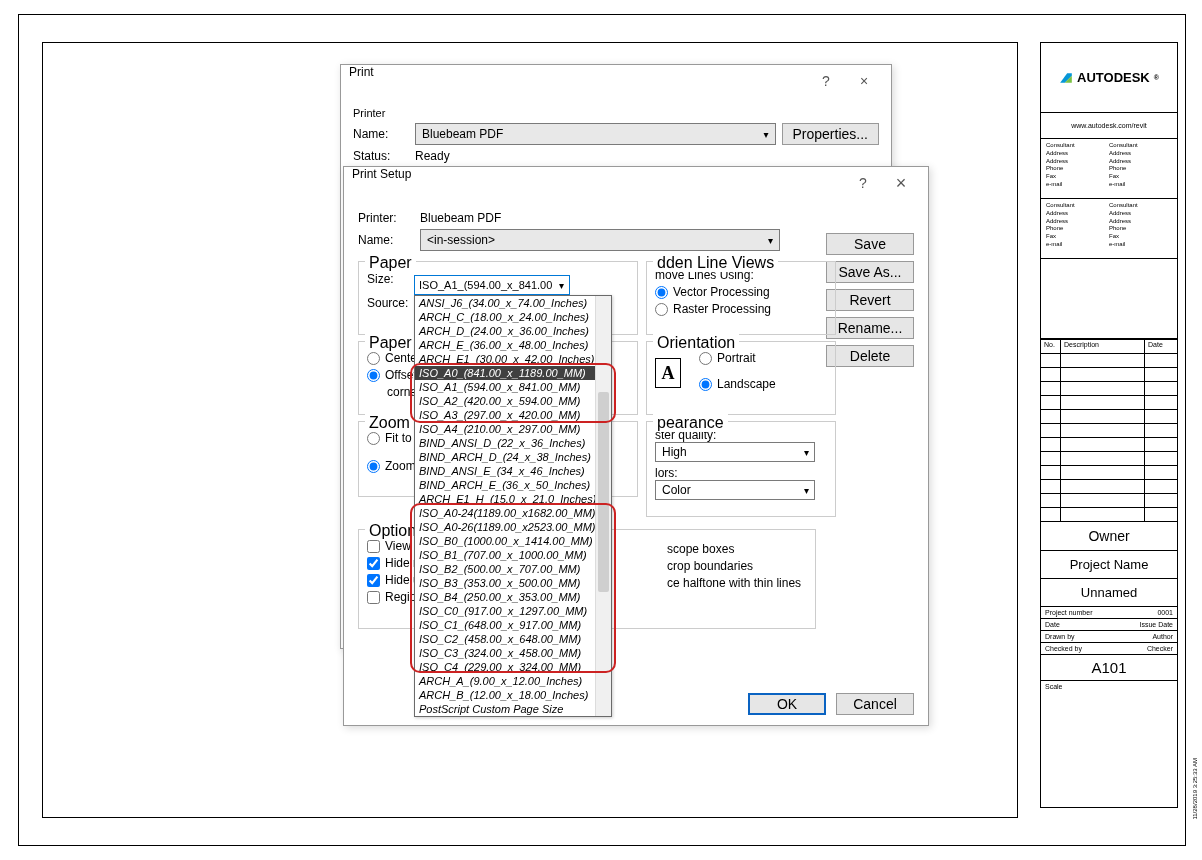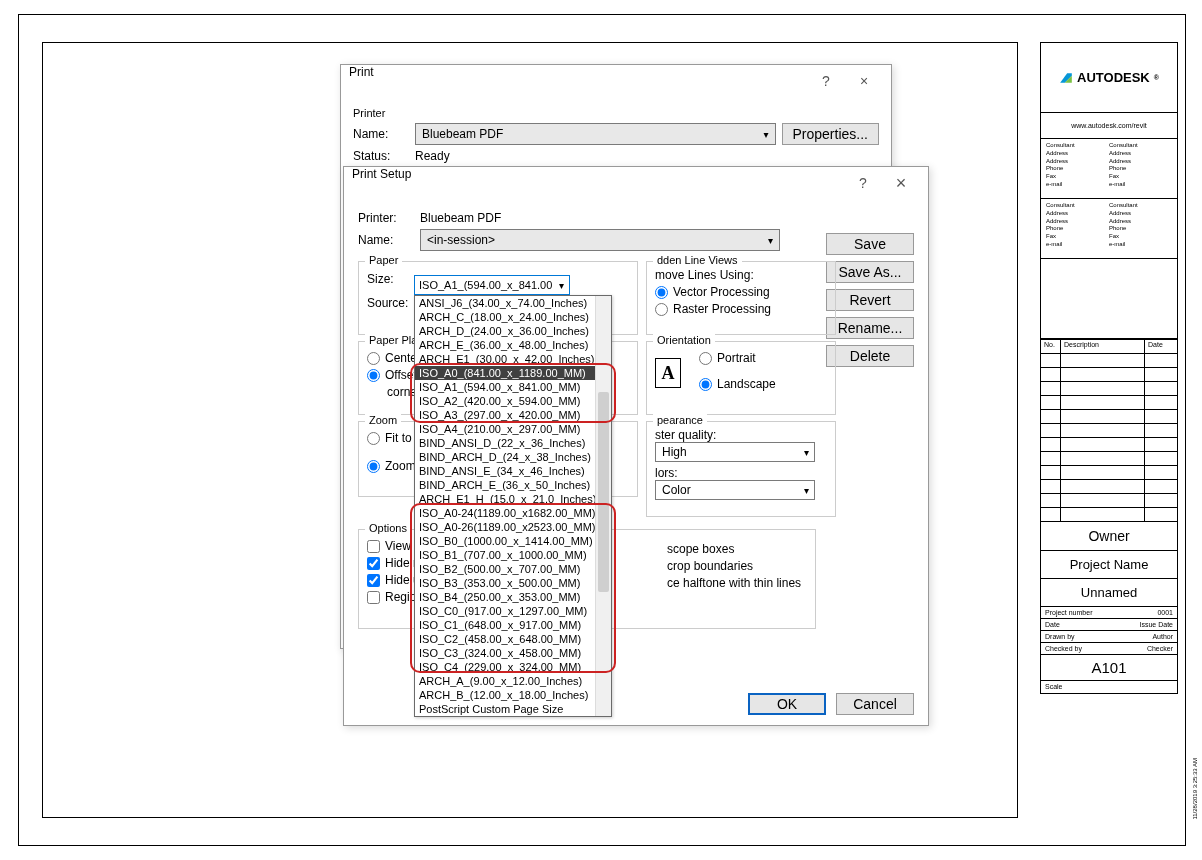--- a/index.html
+++ b/index.html
@@ -22,21 +22,21 @@
   }
   .inner-frame {
     position: absolute;
     left: 42px; top: 42px;
     width: 976px; height: 776px;
     border: 1px solid #000;
   }
   .titleblock {
     position: absolute;
     right: 24px; top: 42px;
-    width: 138px; height: 652px;
+    width: 138px; height: 766px;
     border: 1px solid #000;
     background: #fff;
     font-size: 8px;
   }
   .tb-logo {
     height: 70px;
     display: flex; align-items: center; justify-content: center;
     font-weight: bold;
     font-size: 13px;
     border-bottom: 1px solid #000;
@@ -138,21 +138,21 @@
   }
   .col-buttons .btn { width:88px; }
   .fieldset {
     border:1px solid #ccc;
     padding:6px 8px;
     margin:6px 0;
     position:relative;
   }
   .fieldset > .legend {
     position:absolute; top:-8px; left:6px;
-    background:#fff; padding:0 4px; font-size:11px;
+    background:#fff; padding:0 4px; font-size:16px;
   }
   .radio, .check {
     display:flex; align-items:center; gap:5px; margin:3px 0;
     font-size:12px;
   }
   .radio input, .check input { margin:0; }
   .small-sel {
     height:20px; border:1px solid #7a7a7a; background:#fff;
     display:flex; align-items:center; padding:0 6px;
     font-size:12px; width:160px; position:relative;
@@ -179,21 +179,21 @@
   .dropdown-list .dd-scroll {
     position:absolute; right:0; top:0; bottom:0; width:16px;
     background:#f0f0f0; border-left:1px solid #dcdcdc;
   }
   .dropdown-list .dd-thumb {
     position:absolute; left:2px; right:2px;
     background:#cfcfcf; border-radius:2px;
   }
   .dropdown-list .opt {
     padding:0 4px; height:14px; line-height:14px;
-    white-space:nowrap; cursor:default;
+    white-space:nowrap; cursor:default;font-style:italic;
   }
   .dropdown-list .opt.hilite { background:#404040; color:#fff; }
   .size-sel {
     position:absolute;
     left: 70px; top: 76px;
     width:156px; height:20px;
     border:1px solid #0078d7;
     background:#fff;
     font-size:11px; padding:0 4px;
     display:flex; align-items:center;

